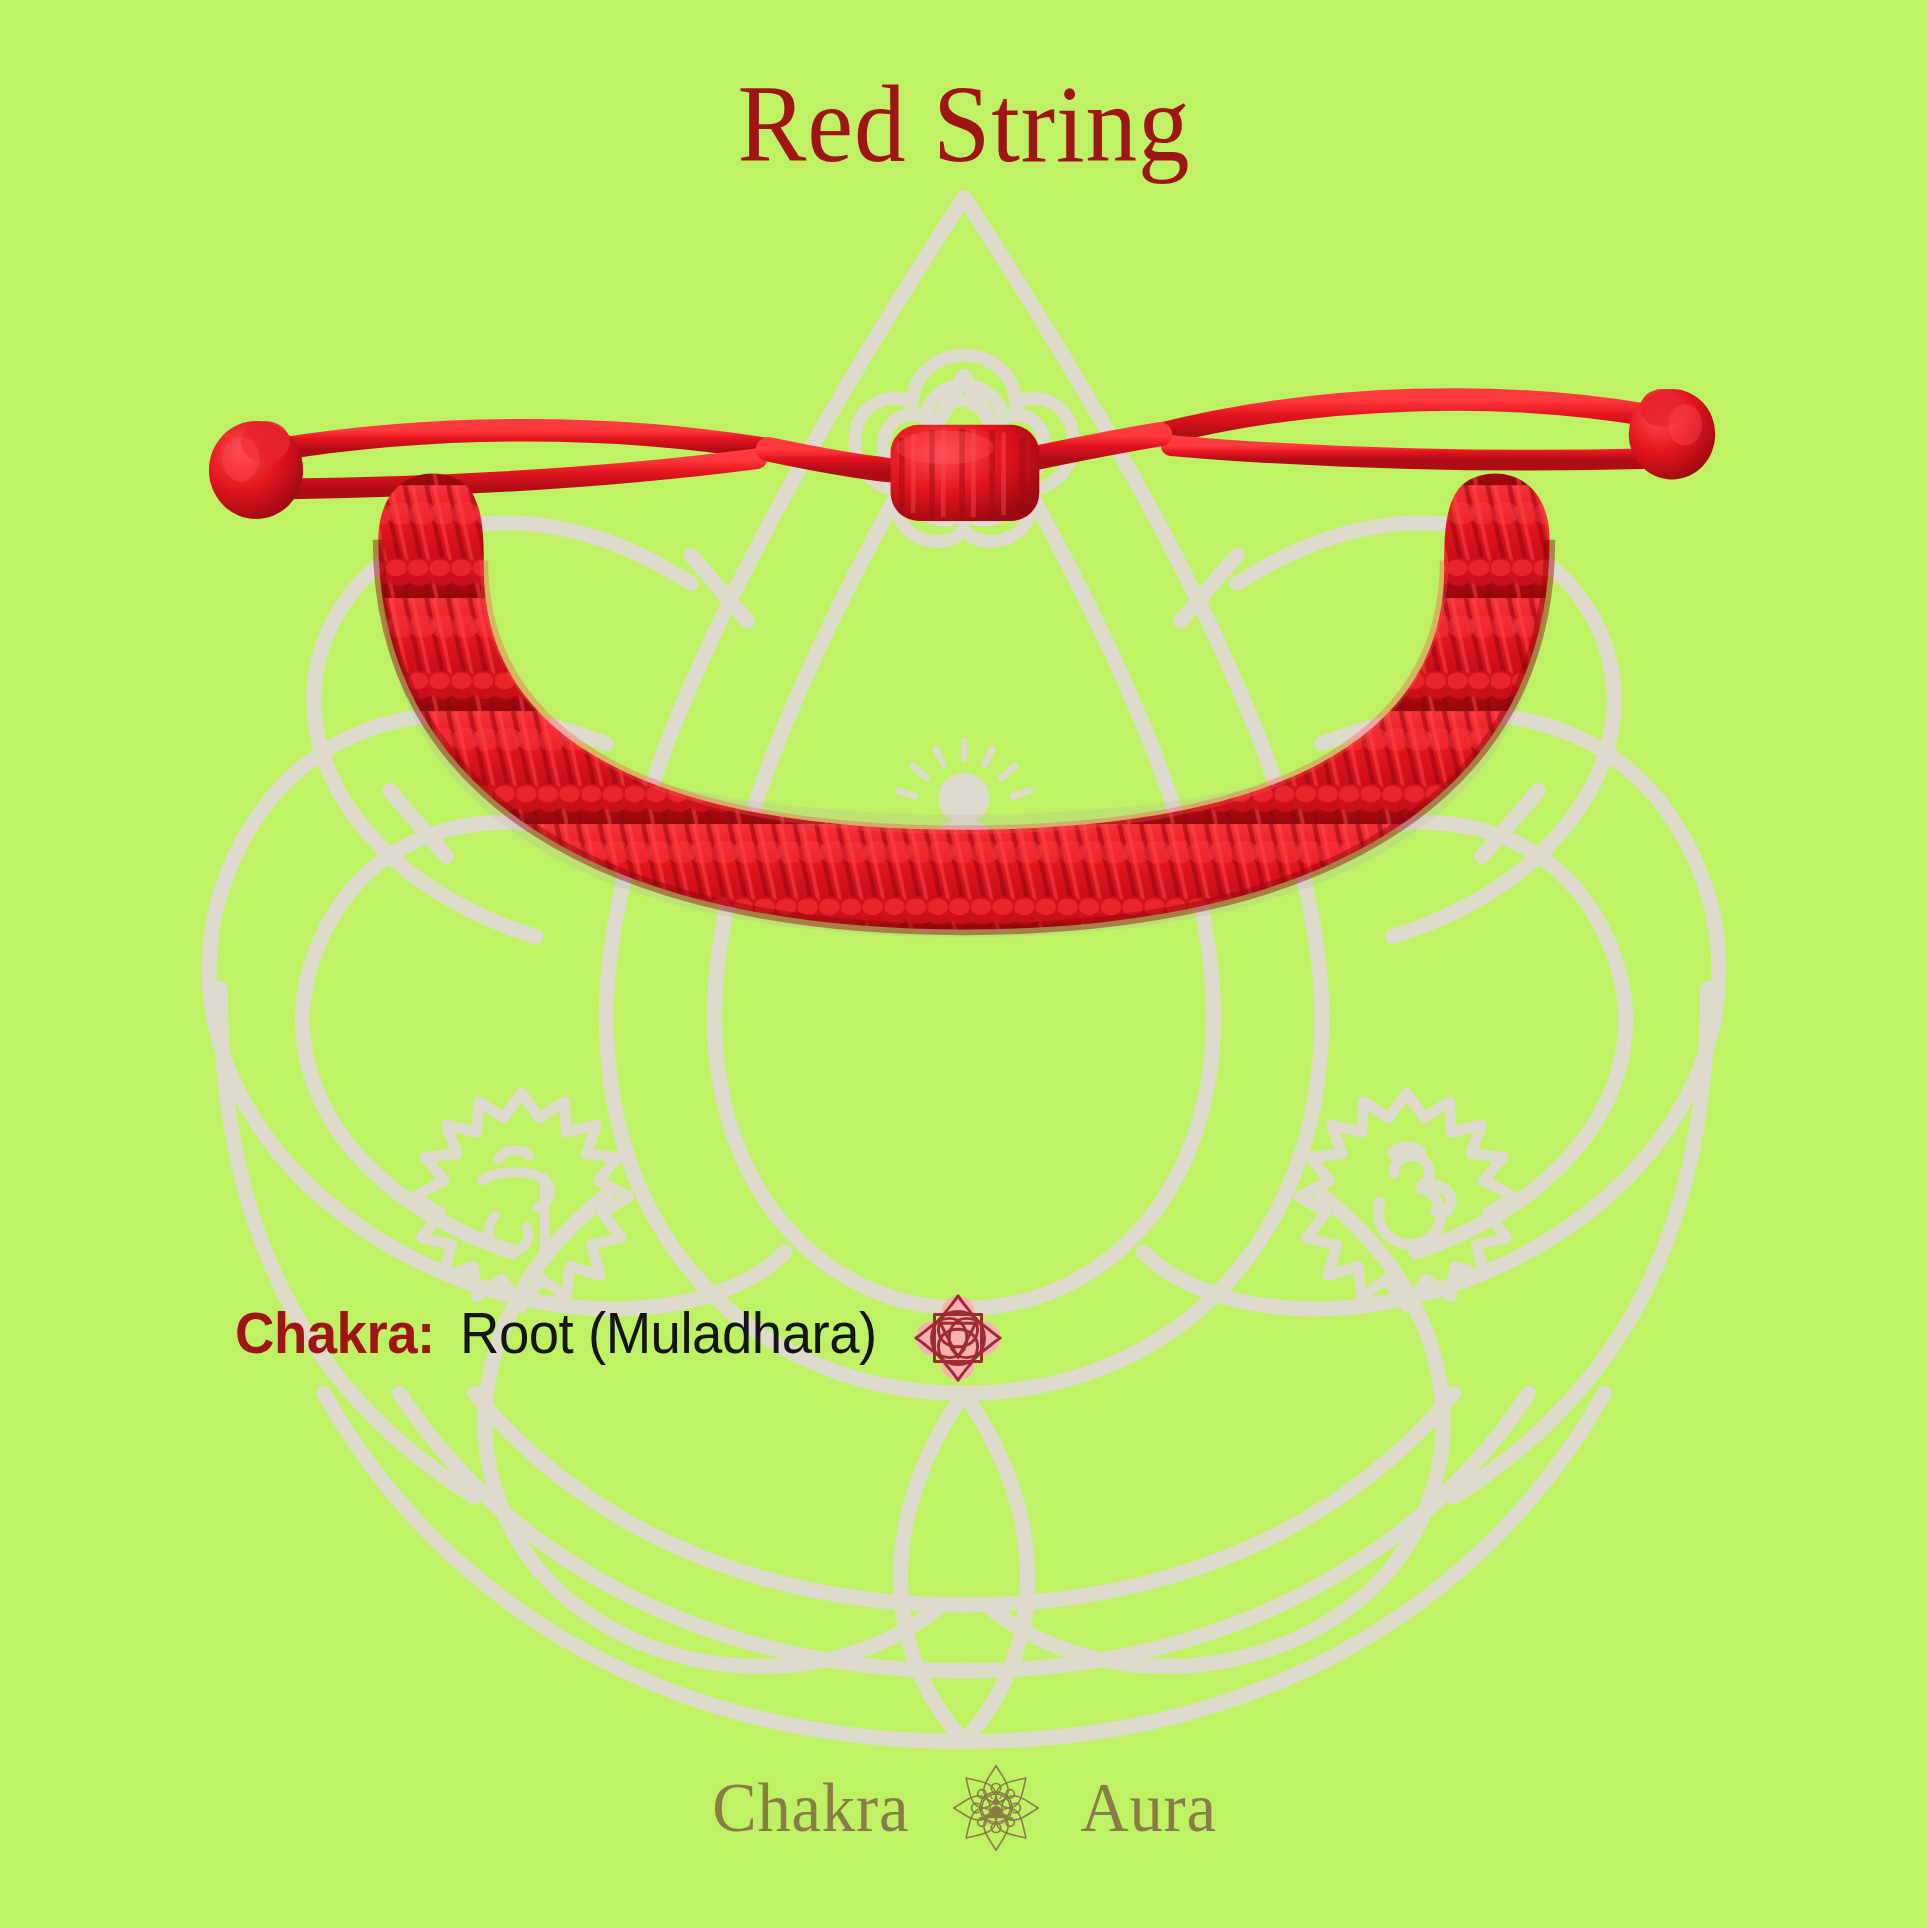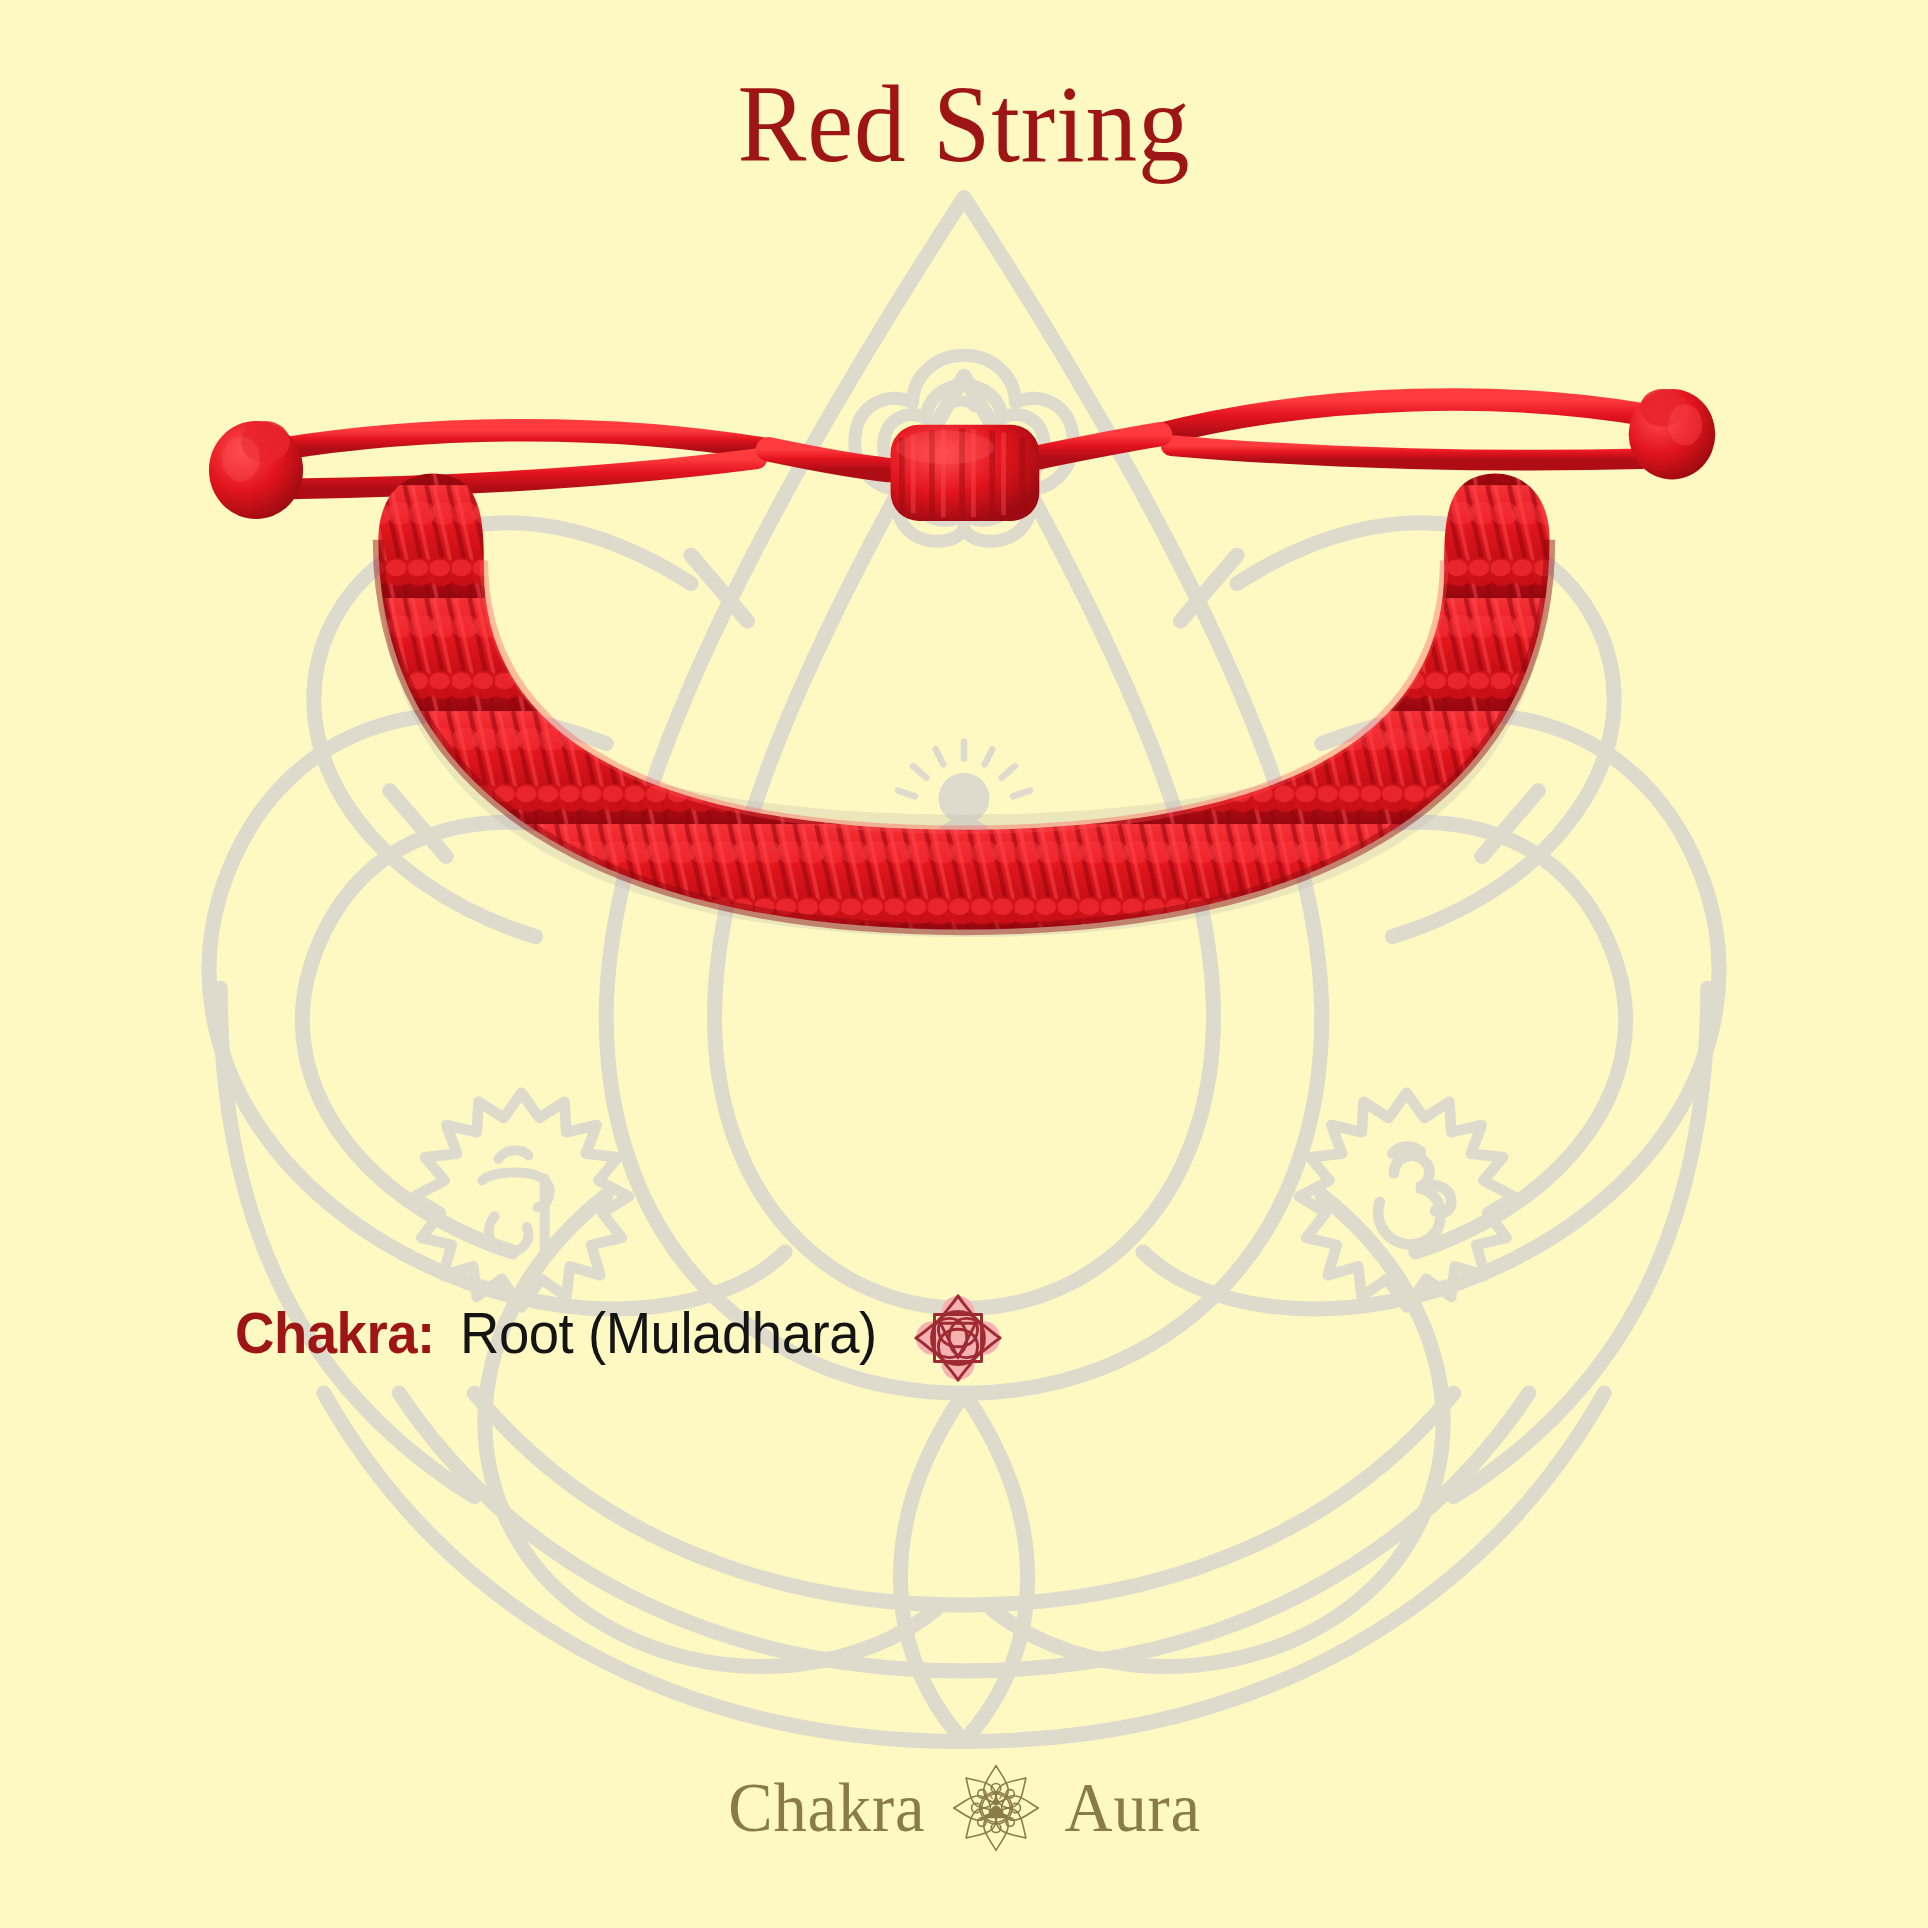--- a/index.html
+++ b/index.html
@@ -5,21 +5,21 @@
   * { margin:0; padding:0; box-sizing:border-box; }
   html, body {
     width:1928px; height:1928px;
     background:#ecebe3;
     font-family:"Liberation Sans", sans-serif;
     overflow:hidden;
   }
   #card {
     position:relative;
     width:1928px; height:1928px;
-    background:#fef9c3;
+    background:#bef264;
     overflow:hidden;
   }
 
   
   #watermark {
     position:absolute;
     left:50%; top:141px;
     width:1601px; height:1657px;
     transform:translateX(-50%);
     opacity:1;
@@ -89,21 +89,21 @@
     letter-spacing:-0.5px;
     transform:scaleX(0.94);
     transform-origin:left center;
   }
 
   
   #footer {
     position:absolute;
     left:0; bottom:73px; width:100%;
     display:flex; align-items:center; justify-content:center;
-    gap:18px;
+    gap:34px;
   }
   .brand-word {
     font-family:"Liberation Serif", serif;
     font-size:70px;
     color:#8a7c46;
     letter-spacing:0.9px;
     transform:scaleX(0.95);
   }
 </style>
 </head>

